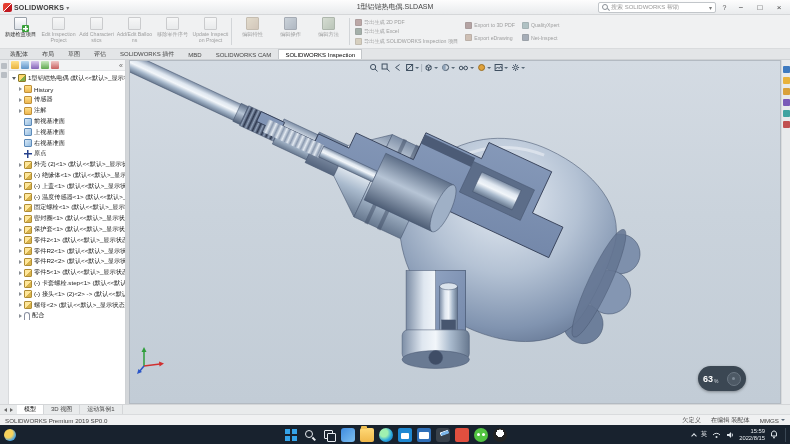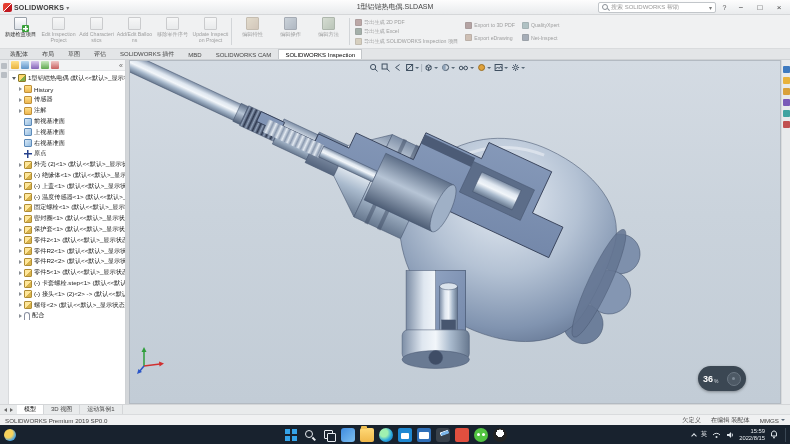--- a/index.html
+++ b/index.html
@@ -547,21 +547,21 @@
           <line x1="8" y1="24" x2="8" y2="9" stroke="#2e9e3a" stroke-width="1.5"></line>
           <path d="M8,5 L5.5,10 L10.5,10 Z" fill="#2e9e3a"></path>
           <line x1="8" y1="24" x2="24" y2="22" stroke="#d03030" stroke-width="1.5"></line>
           <path d="M28,21.6 L23,19.5 L23.5,24.5 Z" fill="#d03030"></path>
           <line x1="8" y1="24" x2="3" y2="30" stroke="#2a55c8" stroke-width="1.5"></line>
           <path d="M1,32 L6,30 L2.5,27 Z" fill="#2a55c8"></path>
         </svg>
       </div>
 
       <div class="battery">
-        <span class="pct">36</span>
+        <span class="pct">63</span>
         <span class="unit">%</span>
         <span class="dial"></span>
       </div>
     </div>
 
     <div class="right-strip">
       <span class="rs-ic rs-1"></span>
       <span class="rs-ic rs-2"></span>
       <span class="rs-ic rs-3"></span>
       <span class="rs-ic rs-4"></span>

